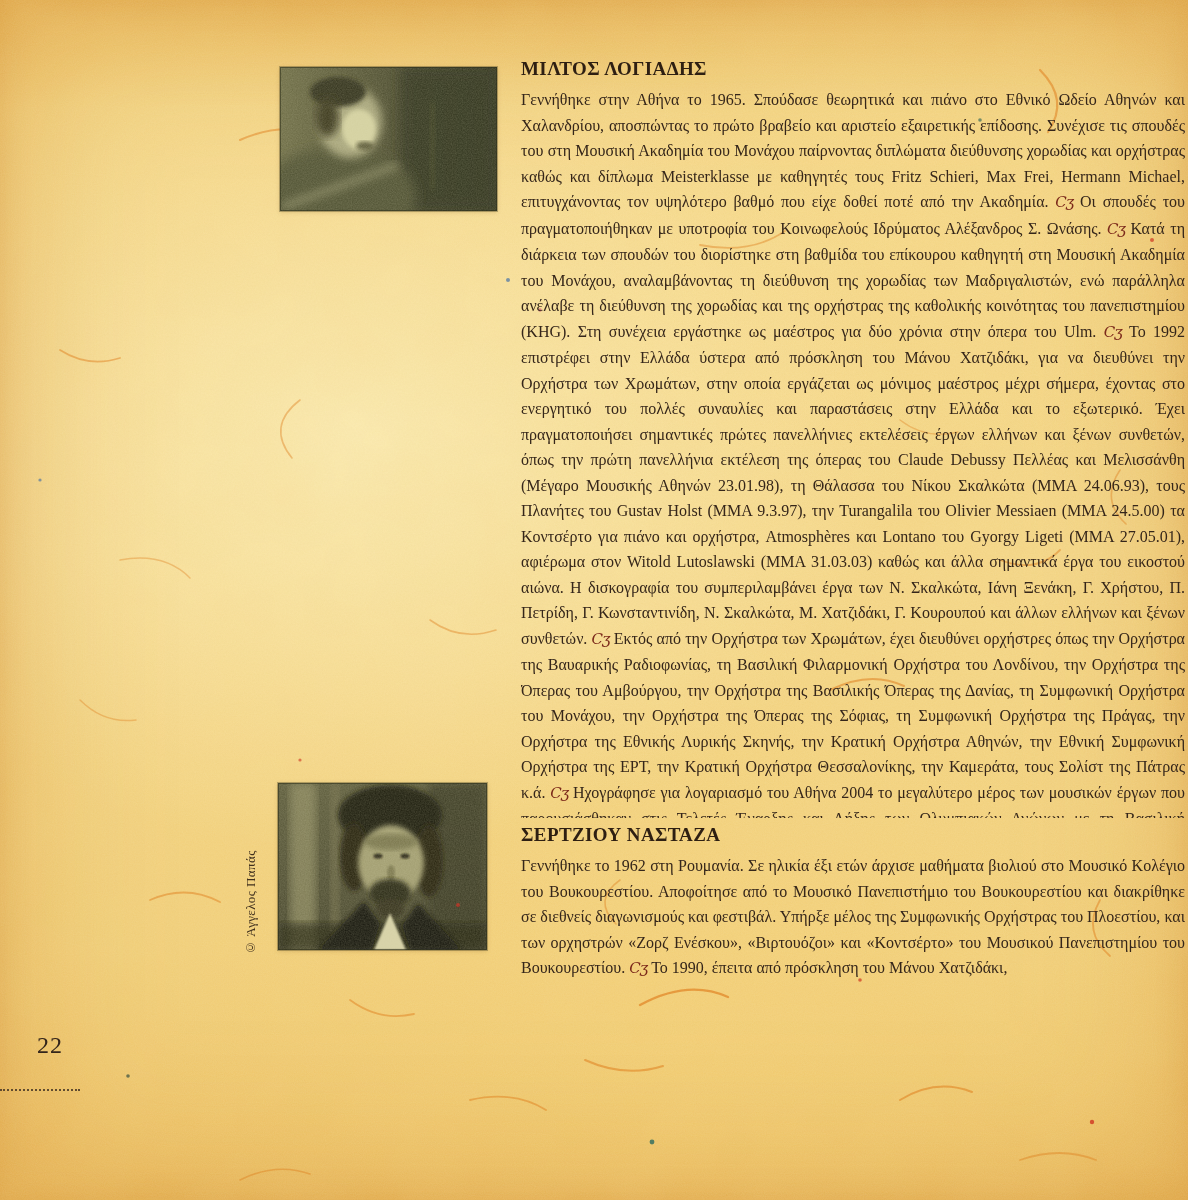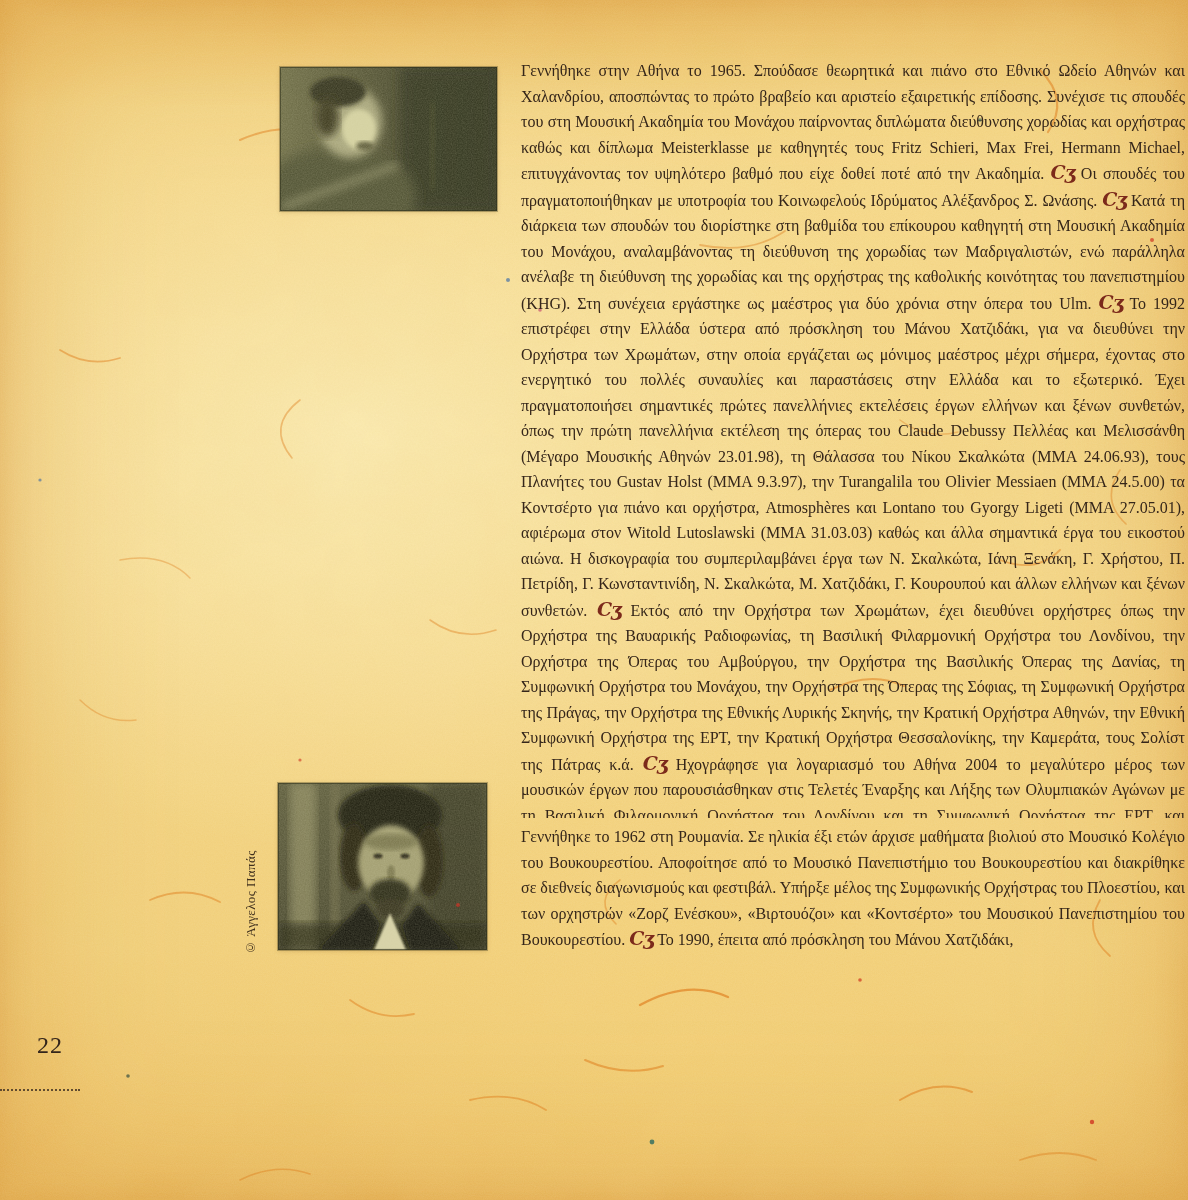--- a/index.html
+++ b/index.html
@@ -25,22 +25,22 @@
     color:#2e1f12;font-family:"Liberation Serif", serif;
   }
   .bio p{
     margin:0;font-size:16px;line-height:25.5px;text-align:justify;text-align-last:left;
     color:#35261a;
   }
   .bio-1{top:58px;max-height:760px;overflow:hidden;}
   .bio-2{top:824px;max-height:200px;overflow:hidden;}
   .seg-italic{}
   .seg-ornament{
-    color:#7c2a1b;font-weight:700;font-style:italic;letter-spacing:-1px;
-    font-family:"DejaVu Serif", serif;font-size:19px;
+    color:#7c2a1b;font-weight:400;font-style:italic;letter-spacing:-1px;
+    font-family:"DejaVu Serif", serif;font-size:15px;
   }
   .vcredit{
     position:absolute;left:243px;top:831px;height:124px;width:19px;
     writing-mode:vertical-rl;transform:rotate(180deg);
     font-size:13px;color:#40301e;letter-spacing:.4px;white-space:nowrap;
   }
   .pagenum{
     position:absolute;left:37px;top:1032px;font-size:24px;color:#33251b;letter-spacing:1px;
   }
   .dotted-rule{
@@ -140,20 +140,21 @@
       <ellipse cx="79" cy="62" rx="17" ry="20" fill="#d4d1a0" filter="url(#b2)"></ellipse>
       <ellipse cx="58" cy="25" rx="28" ry="15" fill="#33311a" filter="url(#b2)"></ellipse>
       <ellipse cx="47" cy="50" rx="12" ry="20" fill="#3a381e" filter="url(#b4)"></ellipse>
       <ellipse cx="85" cy="79" rx="9" ry="4.5" fill="#5c5a38" filter="url(#b2)"></ellipse>
       <rect width="217" height="144" filter="url(#pg1)"></rect>
       <rect x="0.5" y="0.5" width="216" height="143" fill="none" stroke="#2b2d18" opacity="0.55"></rect>
     </svg>
   </div>
 
   <section class="bio bio-1">
+    <h3>ΜΙΛΤΟΣ ΛΟΓΙΑΔΗΣ</h3>
     <p><span class="seg-normal">Γεννήθηκε στην Αθήνα το 1965. Σπούδασε θεωρητικά και πιάνο στο Εθνικό Ωδείο Αθηνών και Χαλανδρίου, αποσπώντας το πρώτο βραβείο και αριστείο εξαιρετικής επίδοσης. Συνέχισε τις σπουδές του στη Μουσική Ακαδημία του Μονάχου παίρνοντας διπλώματα διεύθυνσης χορωδίας και ορχήστρας καθώς και δίπλωμα Meisterklasse με καθηγητές τους Fritz Schieri, Max Frei, Hermann Michael, επιτυγχάνοντας τον υψηλότερο βαθμό που είχε δοθεί ποτέ από την Ακαδημία. </span><span class="seg-ornament">Cʒ</span><span class="seg-normal"> Οι σπουδές του πραγματοποιήθηκαν με υποτροφία του Κοινωφελούς Ιδρύματος Αλέξανδρος Σ. Ωνάσης. </span><span class="seg-ornament">Cʒ</span><span class="seg-normal"> Κατά τη διάρκεια των σπουδών του διορίστηκε στη βαθμίδα του επίκουρου καθηγητή στη Μουσική Ακαδημία του Μονάχου, αναλαμβάνοντας τη διεύθυνση της χορωδίας των Μαδριγαλιστών, ενώ παράλληλα ανέλαβε τη διεύθυνση της χορωδίας και της ορχήστρας της καθολικής κοινότητας του πανεπιστημίου (KHG). Στη συνέχεια εργάστηκε ως μαέστρος για δύο χρόνια στην όπερα του Ulm. </span><span class="seg-ornament">Cʒ</span><span class="seg-normal"> Το 1992 επιστρέφει στην Ελλάδα ύστερα από πρόσκληση του Μάνου Χατζιδάκι, για να διευθύνει την Ορχήστρα των Χρωμάτων, στην οποία εργάζεται ως μόνιμος μαέστρος μέχρι σήμερα, έχοντας στο ενεργητικό του πολλές συναυλίες και παραστάσεις στην Ελλάδα και το εξωτερικό. Έχει πραγματοποιήσει σημαντικές πρώτες πανελλήνιες εκτελέσεις έργων ελλήνων και ξένων συνθετών, όπως την πρώτη πανελλήνια εκτέλεση της όπερας του Claude Debussy </span><span class="seg-italic">Πελλέας και Μελισσάνθη</span><span class="seg-normal"> (Μέγαρο Μουσικής Αθηνών 23.01.98), τη </span><span class="seg-italic">Θάλασσα</span><span class="seg-normal"> του Νίκου Σκαλκώτα (ΜΜΑ 24.06.93), τους </span><span class="seg-italic">Πλανήτες</span><span class="seg-normal"> του Gustav Holst (ΜΜΑ 9.3.97), την </span><span class="seg-italic">Turangalila</span><span class="seg-normal"> του Olivier Messiaen (ΜΜΑ 24.5.00) τα Κοντσέρτο για πιάνο και ορχήστρα, </span><span class="seg-italic">Atmosphères</span><span class="seg-normal"> και </span><span class="seg-italic">Lontano</span><span class="seg-normal"> του Gyorgy Ligeti (ΜΜΑ 27.05.01), αφιέρωμα στον Witold Lutoslawski (ΜΜΑ 31.03.03) καθώς και άλλα σημαντικά έργα του εικοστού αιώνα. Η δισκογραφία του συμπεριλαμβάνει έργα των Ν. Σκαλκώτα, Ιάνη Ξενάκη, Γ. Χρήστου, Π. Πετρίδη, Γ. Κωνσταντινίδη, Ν. Σκαλκώτα, Μ. Χατζιδάκι, Γ. Κουρουπού και άλλων ελλήνων και ξένων συνθετών. </span><span class="seg-ornament">Cʒ</span><span class="seg-normal"> Εκτός από την Ορχήστρα των Χρωμάτων, έχει διευθύνει ορχήστρες όπως την Ορχήστρα της Βαυαρικής Ραδιοφωνίας, τη Βασιλική Φιλαρμονική Ορχήστρα του Λονδίνου, την Ορχήστρα της Όπερας του Αμβούργου, την Ορχήστρα της Βασιλικής Όπερας της Δανίας, τη Συμφωνική Ορχήστρα του Μονάχου, την Ορχήστρα της Όπερας της Σόφιας, τη Συμφωνική Ορχήστρα της Πράγας, την Ορχήστρα της Εθνικής Λυρικής Σκηνής, την Κρατική Ορχήστρα Αθηνών, την Εθνική Συμφωνική Ορχήστρα της ΕΡΤ, την Κρατική Ορχήστρα Θεσσαλονίκης, την Καμεράτα, τους Σολίστ της Πάτρας κ.ά. </span><span class="seg-ornament">Cʒ</span><span class="seg-normal"> Ηχογράφησε για λογαριασμό του Αθήνα 2004 το μεγαλύτερο μέρος των μουσικών έργων που παρουσιάσθηκαν στις Τελετές Έναρξης και Λήξης των Ολυμπιακών Αγώνων με τη Βασιλική Φιλαρμονική Ορχήστρα του Λονδίνου και τη Συμφωνική Ορχήστρα της ΕΡΤ, και συμμετείχε στις Τελετές διευθύνοντας τον </span></p>
   </section>
 
   <div class="photo" style="left:278px;top:783px;width:209px;height:167px;">
     <svg width="209" height="167" viewBox="0 0 209 167" xmlns="http://www.w3.org/2000/svg" aria-hidden="true">
       <defs>
         <linearGradient id="p2bg" x1="0" y1="0" x2="0" y2="1">
           <stop offset="0" stop-color="#5d5c3c"></stop>
             <stop offset="1" stop-color="#47462d"></stop>
         </linearGradient>
@@ -191,19 +192,20 @@
       <polygon points="96,167 112,130 128,167" fill="#d6d1a6" filter="url(#c1)"></polygon>
       <circle cx="180" cy="122" r="2" fill="#b32418" opacity="0.85"></circle>
       <rect width="209" height="167" filter="url(#pg2)"></rect>
       <rect x="0.5" y="0.5" width="208" height="166" fill="none" stroke="#2b2d18" opacity="0.55"></rect>
     </svg>
   </div>
 
   <div class="vcredit">© Άγγελος Παπάς</div>
 
   <section class="bio bio-2">
+    <h3>ΣΕΡΤΖΙΟΥ ΝΑΣΤΑΖΑ</h3>
     <p><span class="seg-normal">Γεννήθηκε το 1962 στη Ρουμανία. Σε ηλικία έξι ετών άρχισε μαθήματα βιολιού στο Μουσικό Κολέγιο του Βουκουρεστίου. Αποφοίτησε από το Μουσικό Πανεπιστήμιο του Βουκουρεστίου και διακρίθηκε σε διεθνείς διαγωνισμούς και φεστιβάλ. Υπήρξε μέλος της Συμφωνικής Ορχήστρας του Πλοεστίου, και των ορχηστρών «Ζορζ Ενέσκου», «Βιρτουόζοι» και «Κοντσέρτο» του Μουσικού Πανεπιστημίου του Βουκουρεστίου. </span><span class="seg-ornament">Cʒ</span><span class="seg-normal"> Το 1990, έπειτα από πρόσκληση του Μάνου Χατζιδάκι,</span></p>
   </section>
 
   <div class="pagenum">22</div>
   <div class="dotted-rule"></div>
 
 </div>
 
 </body></html>

